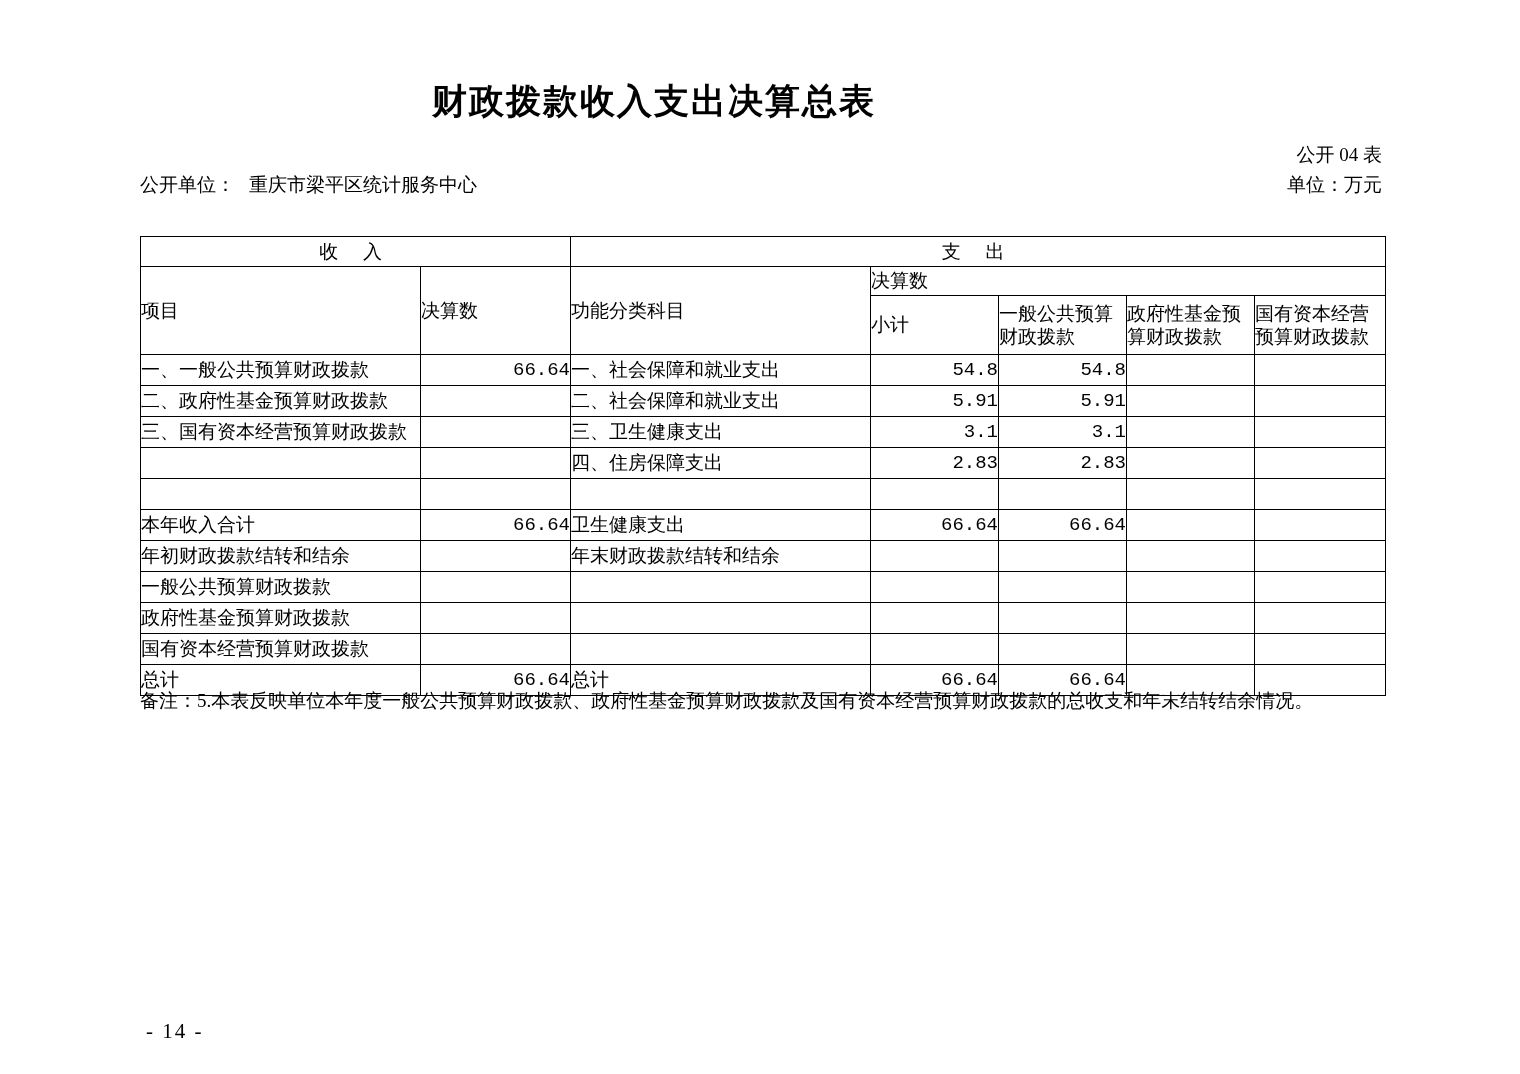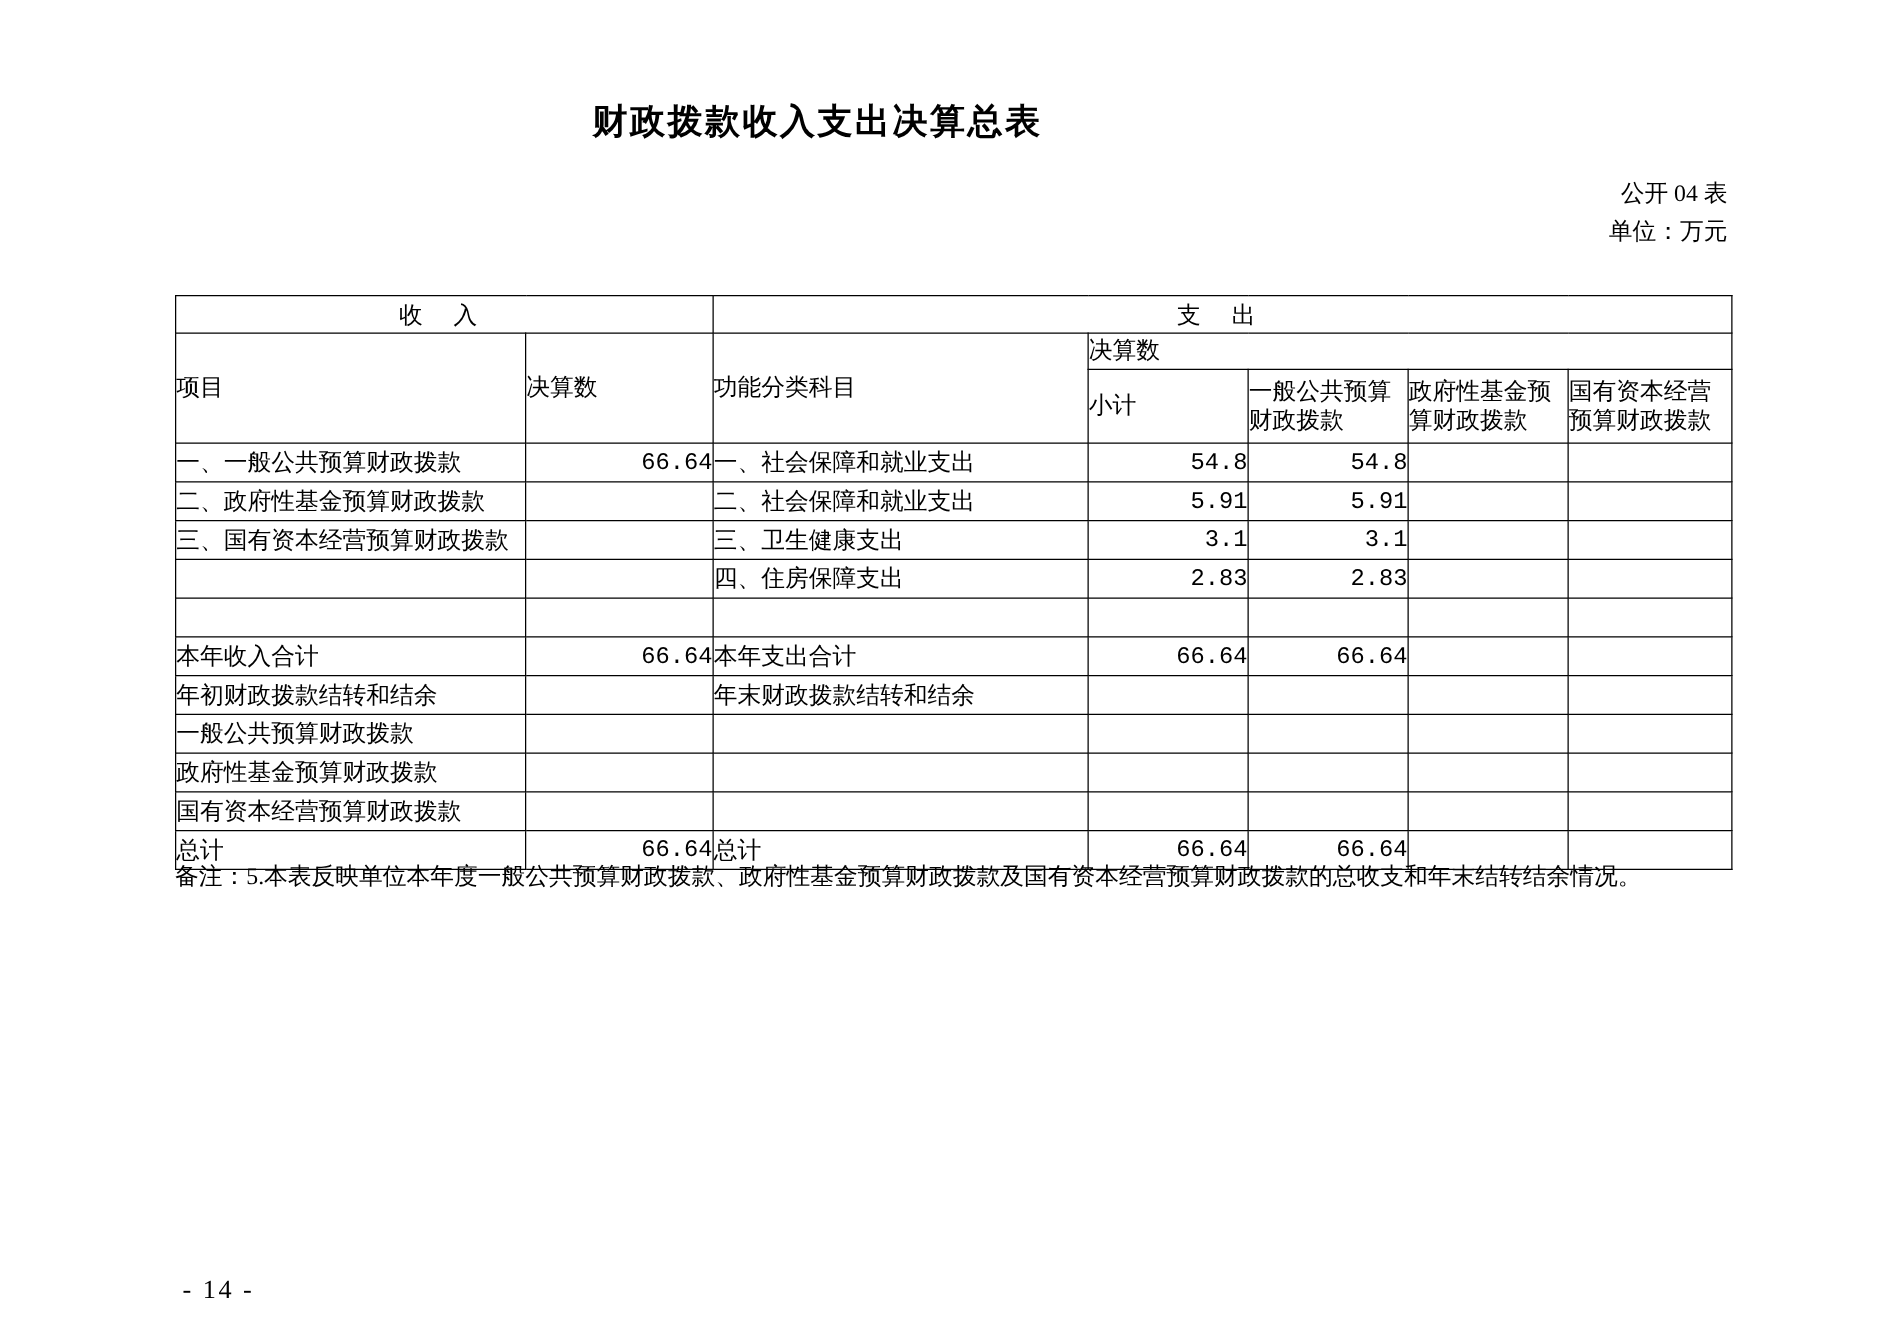--- a/index.html
+++ b/index.html
@@ -19,21 +19,21 @@
     width: 1520px;
     height: 1074px;
     box-sizing: border-box;
   }
   .doc-title {
     position: absolute;
     top: 78px;
     left: 0;
     width: 1308px;
     text-align: center;
-    font-size: 28px;
+    font-size: 35px;
     font-weight: bold;
     letter-spacing: 2px;
     font-family: "Liberation Serif", serif;
   }
   .form-code {
     position: absolute;
     top: 142px;
     right: 138px;
     font-size: 19px;
     margin-left: 26px;
@@ -117,20 +117,23 @@
 </style>
 </head>
 <body>
 
 <div class="page">
 
   <div class="doc-title">财政拨款收入支出决算总表</div>
 
   <div class="form-code">公开 04 表</div>
 
+  <div class="unit-line">
+    <span>公开单位：</span><span class="unit-name">重庆市梁平区统计服务中心</span>
+  </div>
 
   <div class="amount-unit">单位：万元</div>
 
   <table class="main">
     <colgroup>
       <col style="width:280px">
       <col style="width:150px">
       <col style="width:300px">
       <col style="width:128px">
       <col style="width:128px">
@@ -197,21 +200,21 @@
         <td class="row-cell"></td>
         <td class="row-cell num"></td>
         <td class="row-cell num"></td>
         <td class="row-cell num"></td>
         <td class="row-cell num"></td>
       </tr>
 
       <tr>
         <td class="row-cell ctr bold">本年收入合计</td>
         <td class="row-cell num">66.64</td>
-        <td class="row-cell ctr bold">本年支出合计</td>
+        <td class="row-cell ctr bold">卫生健康支出</td>
         <td class="row-cell num">66.64</td>
         <td class="row-cell num">66.64</td>
         <td class="row-cell num"></td>
         <td class="row-cell num"></td>
       </tr>
 
       <tr>
         <td class="row-cell">年初财政拨款结转和结余</td>
         <td class="row-cell num"></td>
         <td class="row-cell">年末财政拨款结转和结余</td>

